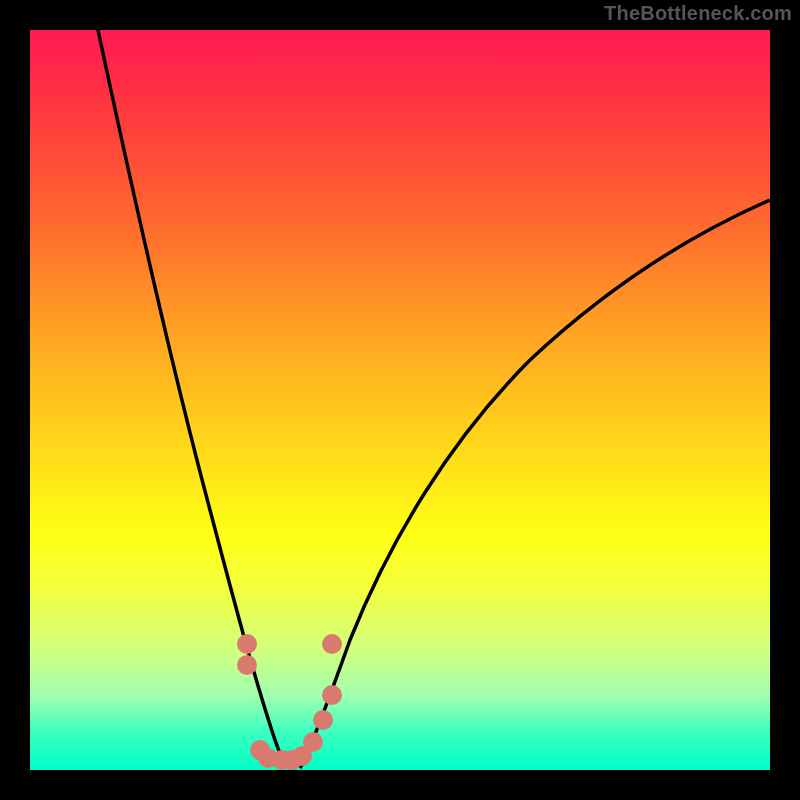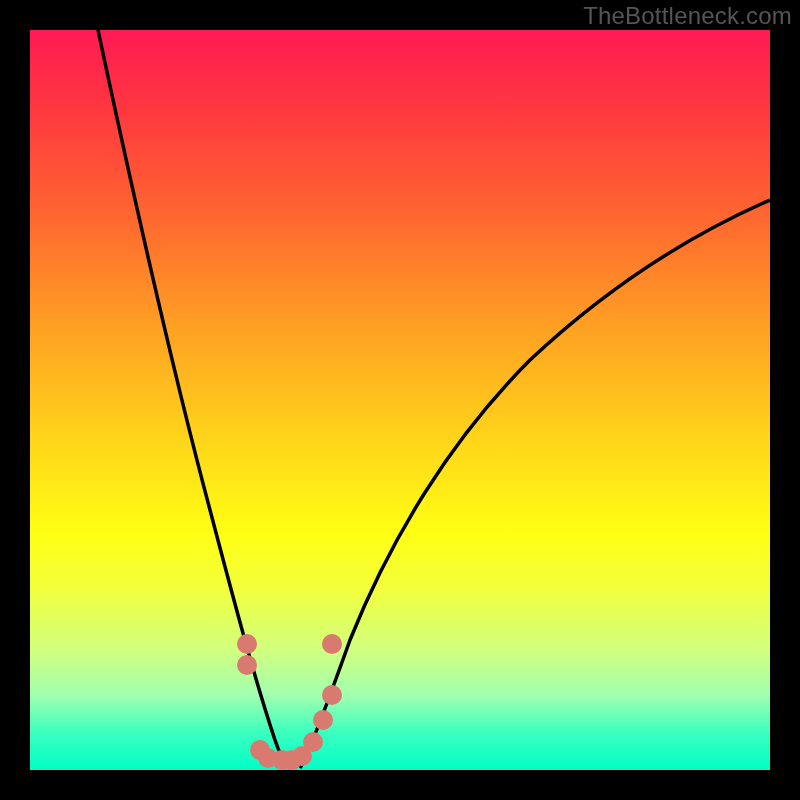--- a/index.html
+++ b/index.html
@@ -43,22 +43,22 @@
     left: 0;
     top: 0;
     width: 740px;
     height: 740px;
   }
   .watermark {
     position: absolute;
     top: 2px;
     right: 8px;
     color: #555;
-    font-size: 24px;
-    font-weight: 400;
+    font-size: 20px;
+    font-weight: 700;
     letter-spacing: 0.2px;
   }
 </style>
 </head>
 <body>
 
 <div class="container">
   <div class="watermark">TheBottleneck.com</div>
   <div class="plot-area">
     <svg class="curve-svg" viewBox="0 0 740 740">

